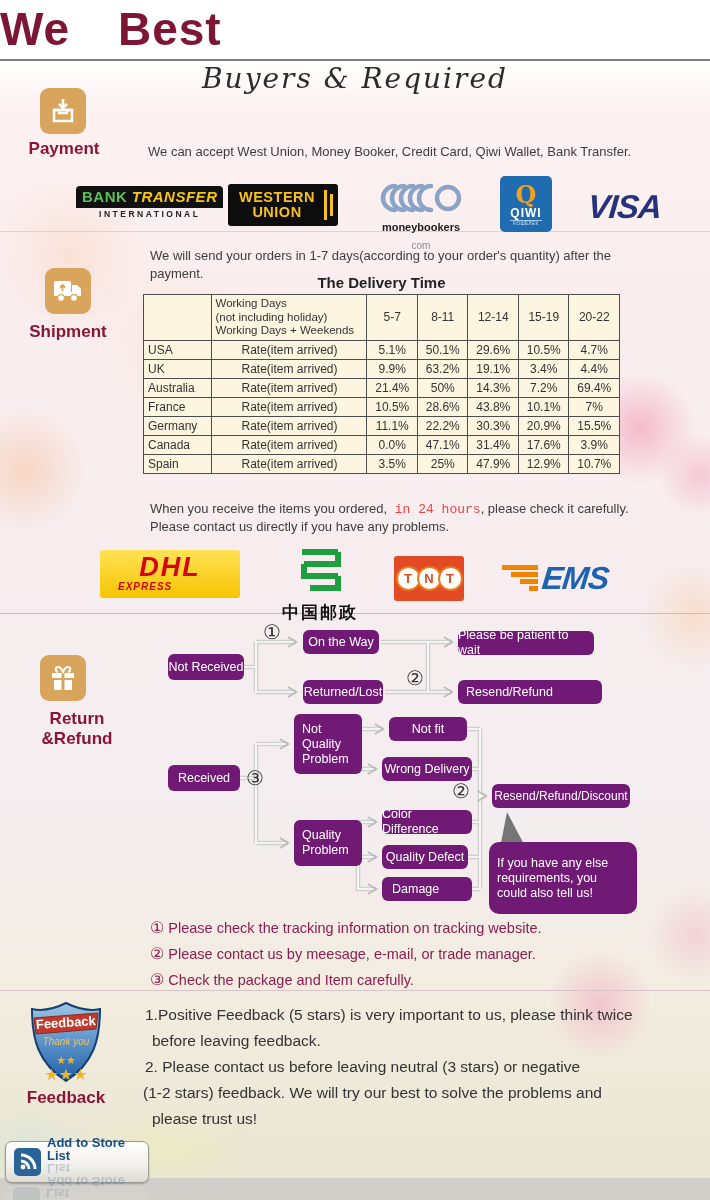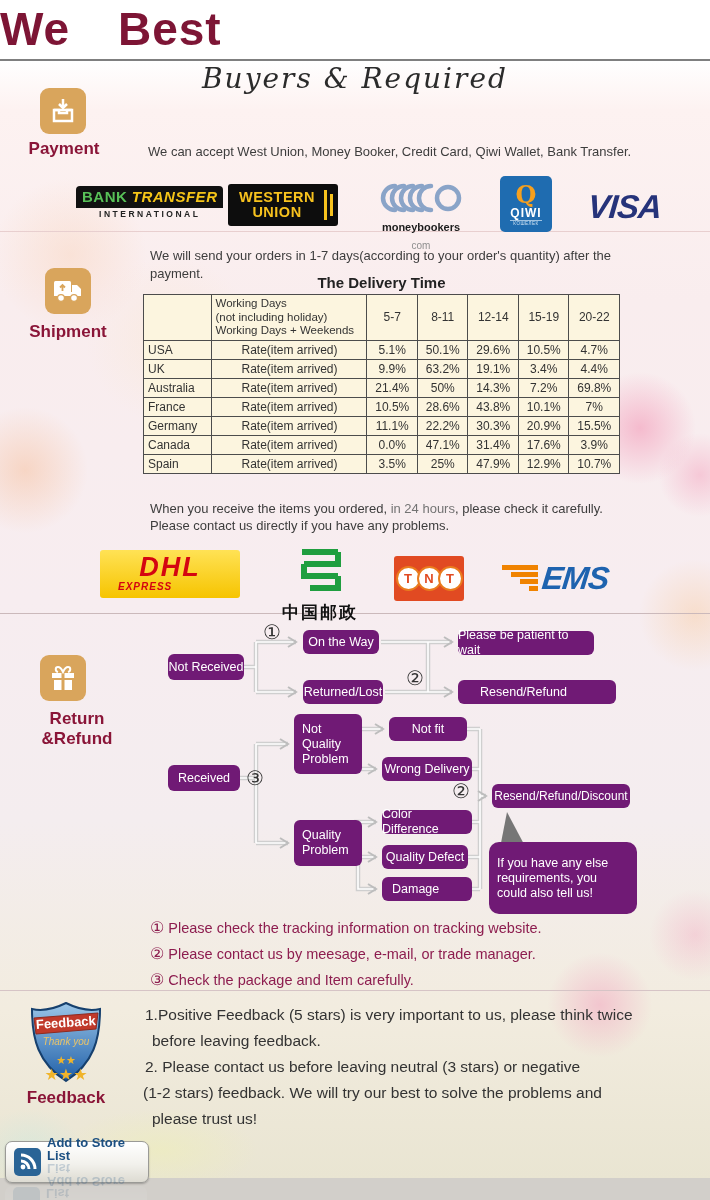--- a/index.html
+++ b/index.html
@@ -186,21 +186,21 @@
     <td class="c">3.4%</td>
     <td class="c">4.4%</td>
   </tr>
   <tr>
     <td>Australia</td>
     <td class="c">Rate(item arrived)</td>
     <td class="c">21.4%</td>
     <td class="c">50%</td>
     <td class="c">14.3%</td>
     <td class="c">7.2%</td>
-    <td class="c">69.8%</td>
+    <td class="c">69.4%</td>
   </tr>
   <tr>
     <td>France</td>
     <td class="c">Rate(item arrived)</td>
     <td class="c">10.5%</td>
     <td class="c">28.6%</td>
     <td class="c">43.8%</td>
     <td class="c">10.1%</td>
     <td class="c">7%</td>
   </tr>
@@ -228,21 +228,21 @@
     <td class="c">3.5%</td>
     <td class="c">25%</td>
     <td class="c">47.9%</td>
     <td class="c">12.9%</td>
     <td class="c">10.7%</td>
   </tr>
 </tbody>
   </table>
 
 <div class="abs body-text" style="left:150px;top:500px;width:495px;line-height:17px;">
-  <span>When you receive the items you ordered,</span><span style="color:#737373;"> in 24 hours</span><span>, please check it carefully. Please contact us directly if you have any problems.</span>
+  <span>When you receive the items you ordered,</span><span style="color:#ef4444;font-family:Liberation Mono, monospace;"> in 24 hours</span><span>, please check it carefully. Please contact us directly if you have any problems.</span>
 </div>
 
 <div class="abs logo dhl" style="left:100px;top:550px;width:140px;height:48px;padding-top:4px;box-sizing:border-box;">
   <div class="dhl-txt">DHL</div>
   <div class="dhl-sub">EXPRESS</div>
 </div>
 <div class="abs logo" style="left:280px;top:543px;width:80px;text-align:center;">
   <svg width="52" height="54" viewBox="0 0 52 54">
     <path d="M8 9h36 M44 9v12H10 M10 21v12h34 M44 33v12H16" stroke="#1f9e3f" stroke-width="6" fill="none"></path>
   </svg>
@@ -290,21 +290,21 @@
 
   <span class="fnum" style="left:263px;top:2px;">①</span>
   <span class="fnum" style="left:406px;top:48px;">②</span>
   <span class="fnum" style="left:246px;top:148px;">③</span>
   <span class="fnum" style="left:452px;top:161px;">②</span>
 
   <div class="flowbox" style="left:168px;top:36px;width:76px;height:26px;">Not Received</div>
   <div class="flowbox" style="left:303px;top:12px;width:76px;height:24px;">On the Way</div>
   <div class="flowbox" style="left:458px;top:13px;width:136px;height:24px;">Please be patient to wait</div>
   <div class="flowbox" style="left:303px;top:62px;width:80px;height:24px;">Returned/Lost</div>
-  <div class="flowbox" style="left:458px;top:62px;width:136px;height:24px;justify-content:flex-start;padding-left:22px;">Resend/Refund</div>
+  <div class="flowbox" style="left:458px;top:62px;width:136px;height:24px;justify-content:flex-start;padding-left:8px;">Resend/Refund</div>
 
   <div class="flowbox" style="left:294px;top:96px;width:60px;height:60px;flex-direction:column;align-items:flex-start;padding-left:8px;">
     <div>Not</div>
     <div>Quality</div>
     <div>Problem</div>
   </div>
   <div class="flowbox" style="left:389px;top:99px;width:78px;height:24px;">Not fit</div>
   <div class="flowbox" style="left:382px;top:139px;width:90px;height:24px;">Wrong Delivery</div>
   <div class="flowbox" style="left:168px;top:147px;width:72px;height:26px;">Received</div>
   <div class="flowbox" style="left:492px;top:166px;width:138px;height:24px;font-size:12px;">Resend/Refund/Discount</div>

